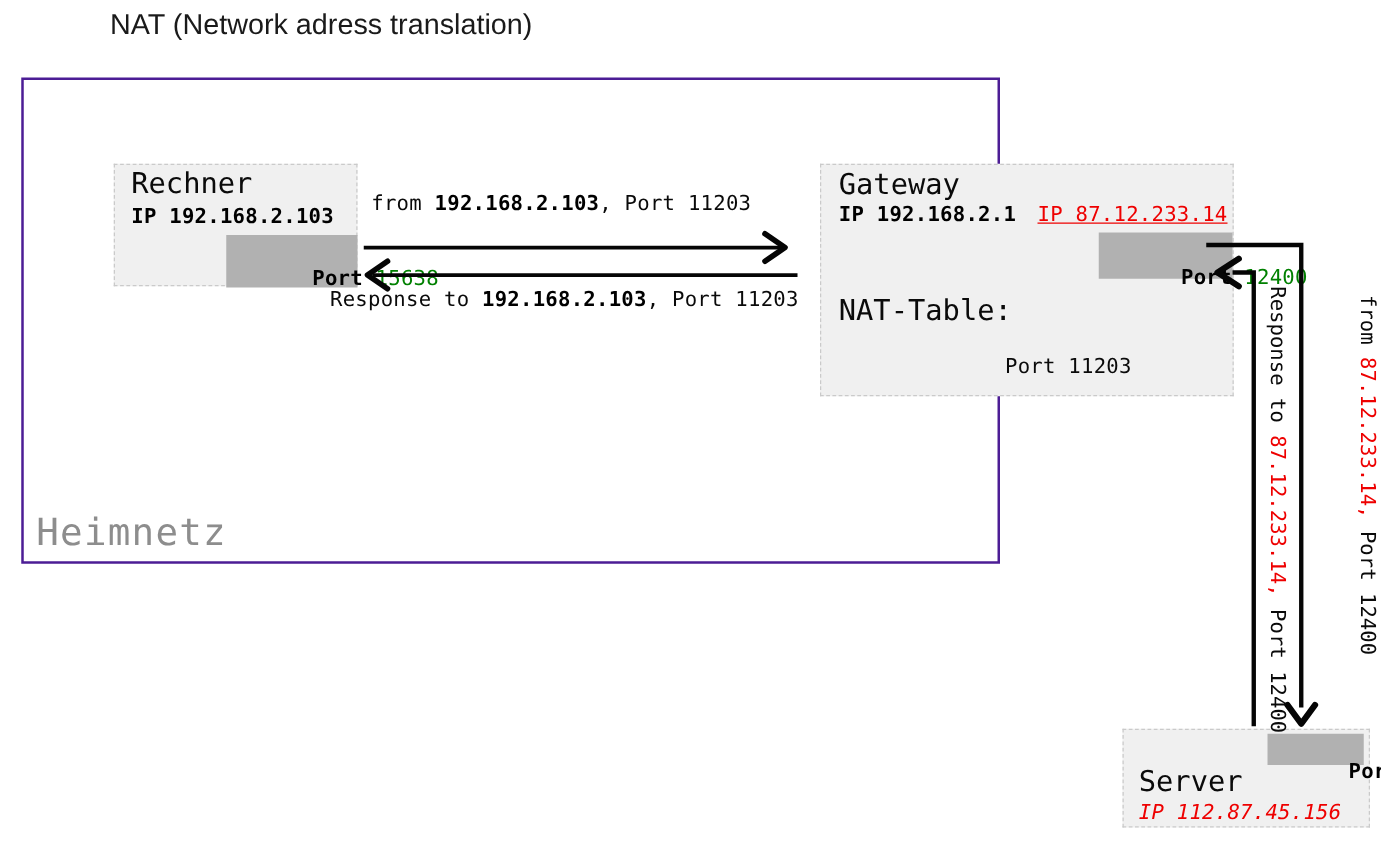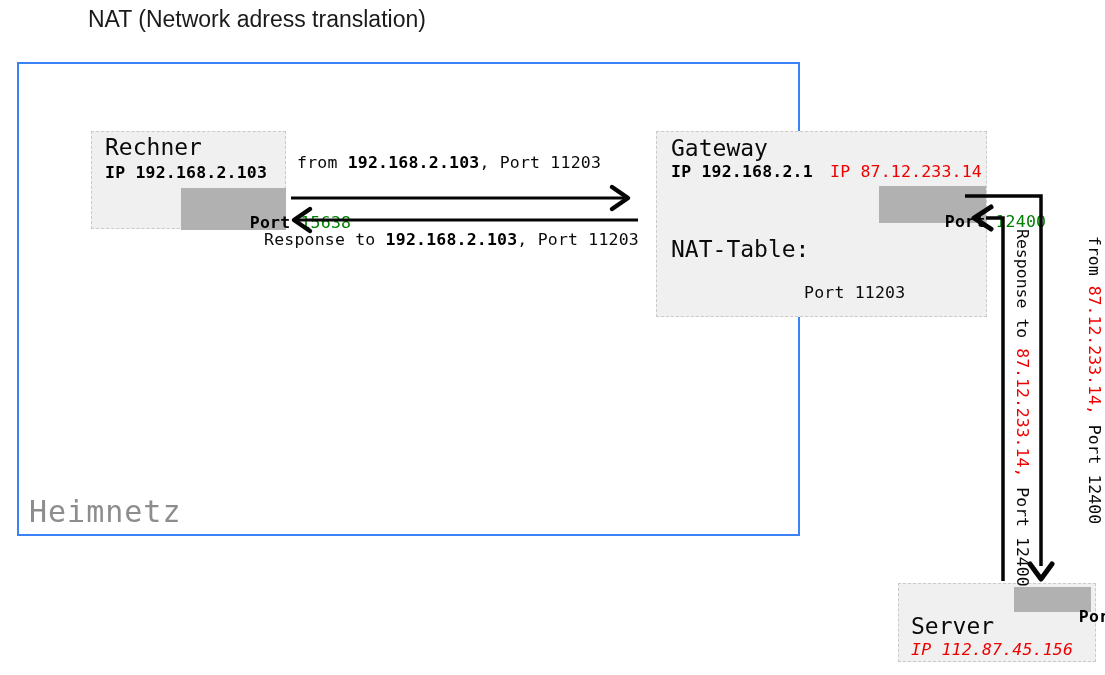--- a/index.html
+++ b/index.html
@@ -6,22 +6,22 @@
   .stage {
     position:relative; width:1105px; height:675px; overflow:hidden;
     background:#ffffff; font-family:"DejaVu Sans Mono", monospace; color:#0a0a0a;
   }
   .page-title {
     position:absolute; left:88px; top:6px;
     font-family:"Liberation Sans", sans-serif; font-size:23px; color:#1a1a1a;
   }
   
   .heimnetz {
-    position:absolute; left:17px; top:62px; width:783px; height:474px;
-    border:2px solid #3b82f6; box-sizing:border-box; z-index:0;
+    position:absolute; left:17px; top:62px; width:783px; height:389px;
+    border:2px solid #4c1d95; box-sizing:border-box; z-index:0;
   }
   .heimnetz-label {
     position:absolute; left:10px; bottom:5px; font-size:30px; color:#8d8d8d; letter-spacing:1px;
   }
   
   .box {
     position:absolute; background:#f0f0f0; border:1px dashed #cacaca;
     box-sizing:border-box; z-index:2;
   }
   .rechner { left:91px;  top:131px; width:195px; height:98px; }
@@ -66,21 +66,21 @@
     <div class="abs box-title" style="left:13px; top:2px;">Rechner</div>
     <div class="abs mono15 blue" style="left:13px; top:31px;">IP 192.168.2.103</div>
     <div class="portbox mono15" style="left:89px; top:56px; width:105px; height:42px; padding:6px 0 0 8px;">
       <span class="blue">Port </span><span class="green">15638</span>
     </div>
   </div>
 
   <div class="box gateway">
     <div class="abs box-title" style="left:14px; top:3px;">Gateway</div>
     <div class="abs mono15 blue" style="left:14px; top:30px;">IP 192.168.2.1</div>
-    <div class="abs mono15 red" style="left:173px; top:30px;">IP 87.12.233.14</div>
+    <div class="abs mono15 red" style="left:173px; top:30px;text-decoration:underline;">IP 87.12.233.14</div>
     <div class="portbox mono15" style="left:222px; top:54px; width:107px; height:37px; padding:7px 0 0 5px;">
       <span class="blue">Port </span><span class="green">12400</span>
     </div>
     <div class="abs box-title" style="left:14px; top:104px;">NAT-Table:</div>
     <div class="abs mono15" style="left:147px; top:151px;">Port 11203</div>
   </div>
 
   <div class="box server">
     <div class="portbox mono15" style="left:115px; top:3px; width:77px; height:25px; padding:1px 0 0 4px;">
       <span class="blue">Port </span>

